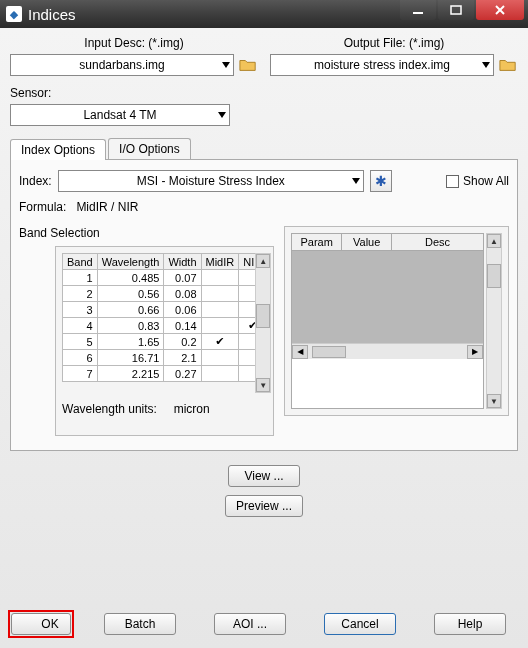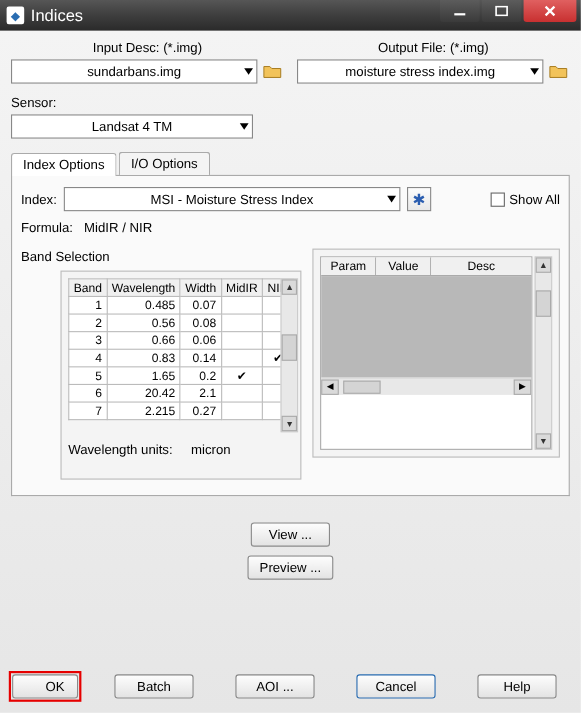--- a/index.html
+++ b/index.html
@@ -145,21 +145,21 @@
   .params-body {
     height: 92px; background: #b8b8b8;
   }
   .param-scroll-h {
     display:flex; align-items:center; height:16px;
     background:#e8e8e8; border-top:1px solid #ccc;
     position:relative;
   }
   .hs-btn{width:16px;height:14px;background:#dadada;border:1px solid #aaa;display:flex;align-items:center;justify-content:center;font-size:8px;}
   .hs-thumb{width:34px;height:12px;background:#d4d4d4;border:1px solid #aaa;margin-left:4px;}
-  .buttons-mid { text-align: center; margin-top: 24px; }
+  .buttons-mid { text-align: center; margin-top: 14px; }
   .btn {
     display: inline-block;
     min-width: 72px; height: 22px;
     border: 1px solid #8a8a8a;
     background: linear-gradient(#fdfdfd,#e3e3e3);
     padding: 0 10px;
     font-size: 12px;
     text-align: center;
     line-height: 20px;
     border-radius: 3px;
@@ -316,21 +316,21 @@
                 </tr>
                 <tr>
                   <td>5</td>
                   <td>1.65</td>
                   <td>0.2</td>
                   <td class="check">✔</td>
                   <td class="check"></td>
                 </tr>
                 <tr>
                   <td>6</td>
-                  <td>20.42</td>
+                  <td>16.71</td>
                   <td>2.1</td>
                   <td class="check"></td>
                   <td class="check"></td>
                 </tr>
                 <tr>
                   <td>7</td>
                   <td>2.215</td>
                   <td>0.27</td>
                   <td class="check"></td>
                   <td class="check"></td>

